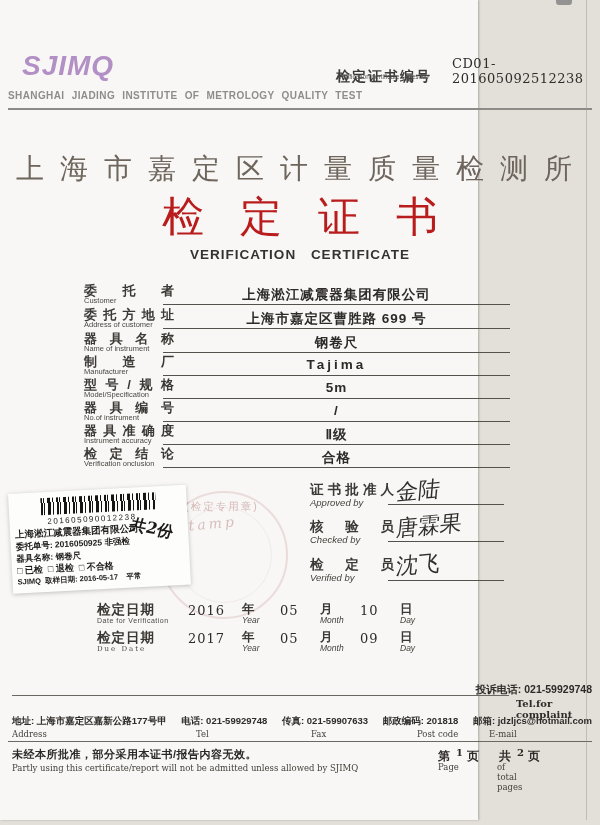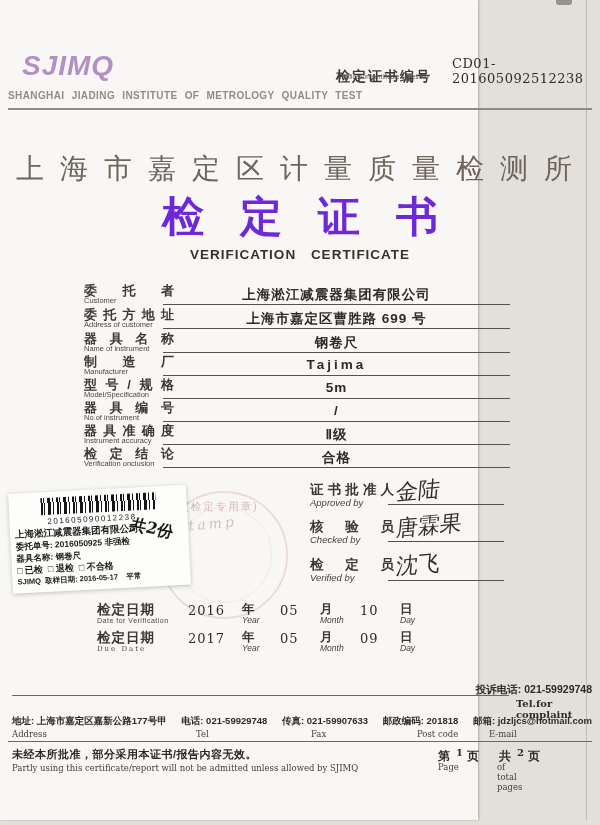--- a/index.html
+++ b/index.html
@@ -20,21 +20,21 @@
   
   .logo{position:absolute;left:22px;top:50px;font:italic 700 28px "Liberation Sans",sans-serif;color:#b28fc4;letter-spacing:1px;}
   .certno-cn{position:absolute;left:336px;top:56px;font-size:14px;letter-spacing:2px;color:#3c3a38;font-weight:600;margin-top:12px;}
   .certno-en{position:absolute;left:338px;top:73px;font-size:6.5px;color:#55504c;}
   .certno-val{position:absolute;left:452px;top:56px;font-family:"DejaVu Serif",serif;font-size:13px;color:#2f2c2a;letter-spacing:.5px;}
   .org-en{position:absolute;left:8px;top:90px;font-size:10px;font-weight:700;color:#8f8d8b;letter-spacing:.4px;word-spacing:4px;}
   .head-rule{position:absolute;left:8px;top:108px;width:584px;height:2px;background:#8d8b87;}
 
   
   .title-cn{position:absolute;left:0;top:150px;width:600px;text-align:center;font-size:28px;color:#6e655d;letter-spacing:16px;padding-left:4px;box-sizing:border-box;font-weight:500;}
-  .title-big{position:absolute;left:0;top:189px;width:600px;text-align:center;font-size:42px;font-weight:700;color:#6d28d9;letter-spacing:36px;padding-left:36px;box-sizing:border-box;}
+  .title-big{position:absolute;left:0;top:189px;width:600px;text-align:center;font-size:42px;font-weight:400;color:#b91c1c;letter-spacing:36px;padding-left:36px;box-sizing:border-box;}
   .title-en{position:absolute;left:0;top:247px;width:600px;text-align:center;font-size:13.5px;color:#343230;letter-spacing:1px;word-spacing:10px;font-weight:600;}
 
   
   .frow{position:absolute;left:0;width:600px;height:26px;}
   .flabel-cn{position:absolute;left:84px;top:0;width:90px;font-size:13px;font-weight:600;color:#3c3835;text-align:justify;text-align-last:justify;}
   .flabel-en{position:absolute;left:84px;top:14px;font-size:7.5px;color:#4c4844;white-space:nowrap;}
   .fline{position:absolute;left:163px;top:0;width:347px;height:22px;border-bottom:1px solid #55514d;text-align:center;}
   .fvalue{display:inline-block;margin-top:4px;font-size:13.5px;font-weight:600;color:#2d2a28;letter-spacing:1px;}
   .slabel-cn{position:absolute;left:310px;top:0;width:84px;font-size:13.5px;font-weight:600;color:#3c3835;text-align:justify;text-align-last:justify;}
   .slabel-en{position:absolute;left:310px;top:16px;font-size:9.5px;font-style:italic;color:#46423e;white-space:nowrap;}

